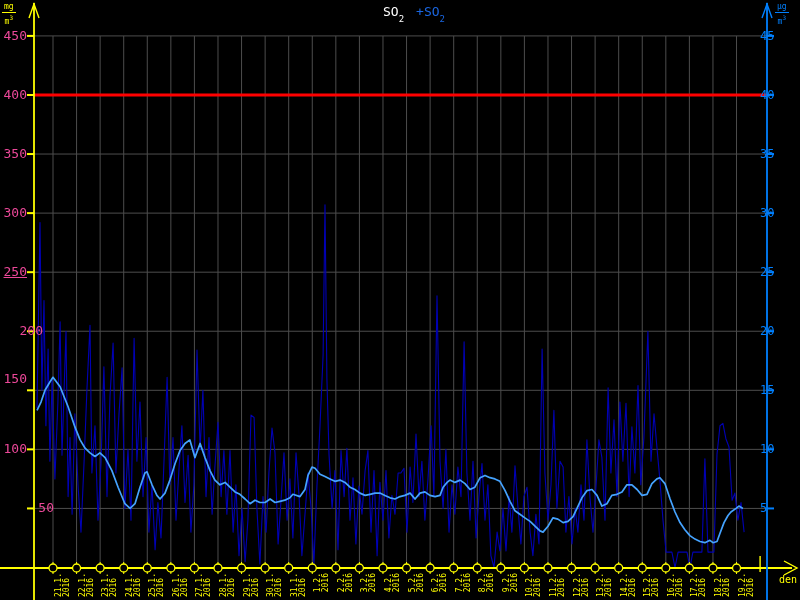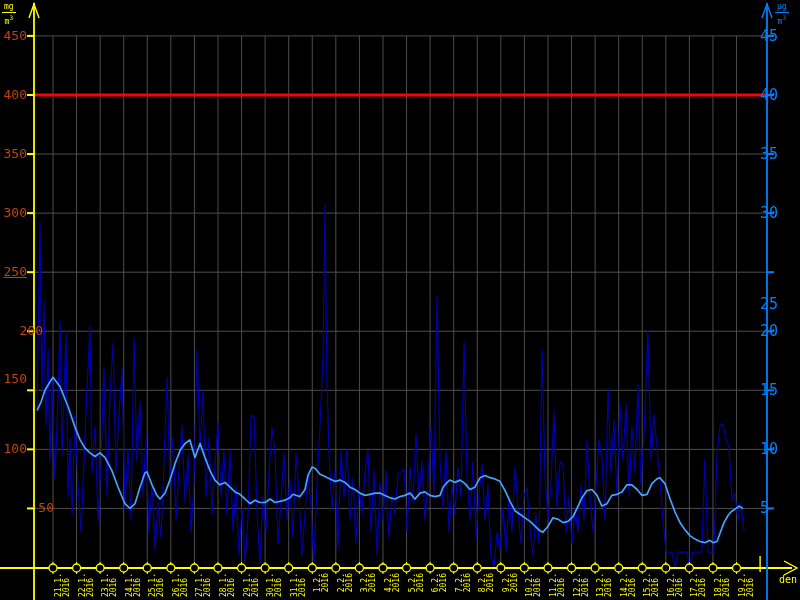--- a/index.html
+++ b/index.html
@@ -10,22 +10,22 @@
   .title{position:absolute;left:28px;right:0;top:4px;text-align:center;font-size:13px;}
   .title sub{font-size:9px;position:relative;top:2px;}
   .t-white{color:#ffffff;}
   .t-blue{margin-left:12px;}
   .frac{position:absolute;font-size:8px;line-height:8px;text-align:center;display:inline-block;}
   .frac .num{display:block;border-bottom:1px solid currentColor;padding:0 2px 1px;}
   .frac .den{display:block;padding-top:1px;}
   .frac sup{font-size:6px;}
   .frac-left{left:2px;top:3px;color:#ffff00;}
   .frac-right{left:775px;top:3px;color:#0080ff;}
-  .ytick-left{position:absolute;left:0;width:27px;text-align:right;font-size:13px;line-height:14px;color:#c2410c;}
-  .ytick-right{position:absolute;left:760px;font-size:15px;line-height:14px;color:#0080ff;}
+  .ytick-left{position:absolute;left:0;width:27px;text-align:right;font-size:13px;line-height:14px;color:#ec4899;}
+  .ytick-right{position:absolute;left:760px;font-size:12px;line-height:14px;color:#0080ff;}
   .xdate{position:absolute;font-size:8px;line-height:7.5px;color:#ffff00;white-space:pre;
          transform:rotate(-90deg) translateX(-100%);transform-origin:0 0;}
   .den-label{position:absolute;left:779px;top:574px;font-size:10px;color:#ffff00;}
 </style>
 </head>
 <body>
 
 <div id="chart-root">
   <svg id="plot" width="800" height="600" viewBox="0 0 800 600">
       <line x1="53" y1="36" x2="53" y2="567.5" stroke="#4d4d4d" stroke-width="1"></line>
@@ -150,20 +150,23 @@
       <circle cx="665.82" cy="568" r="4" fill="#000" stroke="#ffff00" stroke-width="1.3"></circle>
       <line x1="689.39" y1="562" x2="689.39" y2="574" stroke="#ffff00" stroke-width="1"></line>
       <circle cx="689.39" cy="568" r="4" fill="#000" stroke="#ffff00" stroke-width="1.3"></circle>
       <line x1="712.96" y1="562" x2="712.96" y2="574" stroke="#ffff00" stroke-width="1"></line>
       <circle cx="712.96" cy="568" r="4" fill="#000" stroke="#ffff00" stroke-width="1.3"></circle>
       <line x1="736.53" y1="562" x2="736.53" y2="574" stroke="#ffff00" stroke-width="1"></line>
       <circle cx="736.53" cy="568" r="4" fill="#000" stroke="#ffff00" stroke-width="1.3"></circle>
       <line x1="760.1" y1="556" x2="760.1" y2="572" stroke="#ffff00" stroke-width="1.4"></line>
     </svg>
 
+  <div class="title">
+    <span class="t-white"><span>SO</span><sub>2</sub></span><span class="t-blue" style="color:#1a66e0;"><span>+SO</span><sub>2</sub></span>
+  </div>
 
   <div class="frac frac-left">
     <span class="num">mg</span>
     <span class="den"><span>m</span><sup>3</sup></span>
   </div>
 
   <div class="frac frac-right">
     <span class="num">µg</span>
     <span class="den"><span>m</span><sup>3</sup></span>
   </div>
@@ -175,21 +178,21 @@
       <div class="ytick-left" style="top: 324.24px; margin-left: 16px;">200</div>
       <div class="ytick-left" style="top: 265.175px; text-decoration: underline;">250</div>
       <div class="ytick-left" style="top: 206.11px;">300</div>
       <div class="ytick-left" style="top: 147.045px;">350</div>
       <div class="ytick-left" style="top: 87.98px;">400</div>
       <div class="ytick-left" style="top: 28.915px;">450</div>
       <div class="ytick-right" style="top: 501.435px;">5</div>
       <div class="ytick-right" style="top: 442.37px;">10</div>
       <div class="ytick-right" style="top: 383.305px;">15</div>
       <div class="ytick-right" style="top: 324.24px;">20</div>
-      <div class="ytick-right" style="top: 265.175px; margin-top: 32px;">25</div>
+      <div class="ytick-right" style="top: 265.175px;">25</div>
       <div class="ytick-right" style="top: 206.11px;">30</div>
       <div class="ytick-right" style="top: 147.045px;">35</div>
       <div class="ytick-right" style="top: 87.98px;">40</div>
       <div class="ytick-right" style="top: 28.915px;">45</div>
       <div class="xdate" style="left: 55px; top: 573px;">21.1.
 2016</div>
       <div class="xdate" style="left: 78.57px; top: 573px;">22.1.
 2016</div>
       <div class="xdate" style="left: 102.14px; top: 573px;">23.1.
 2016</div>

